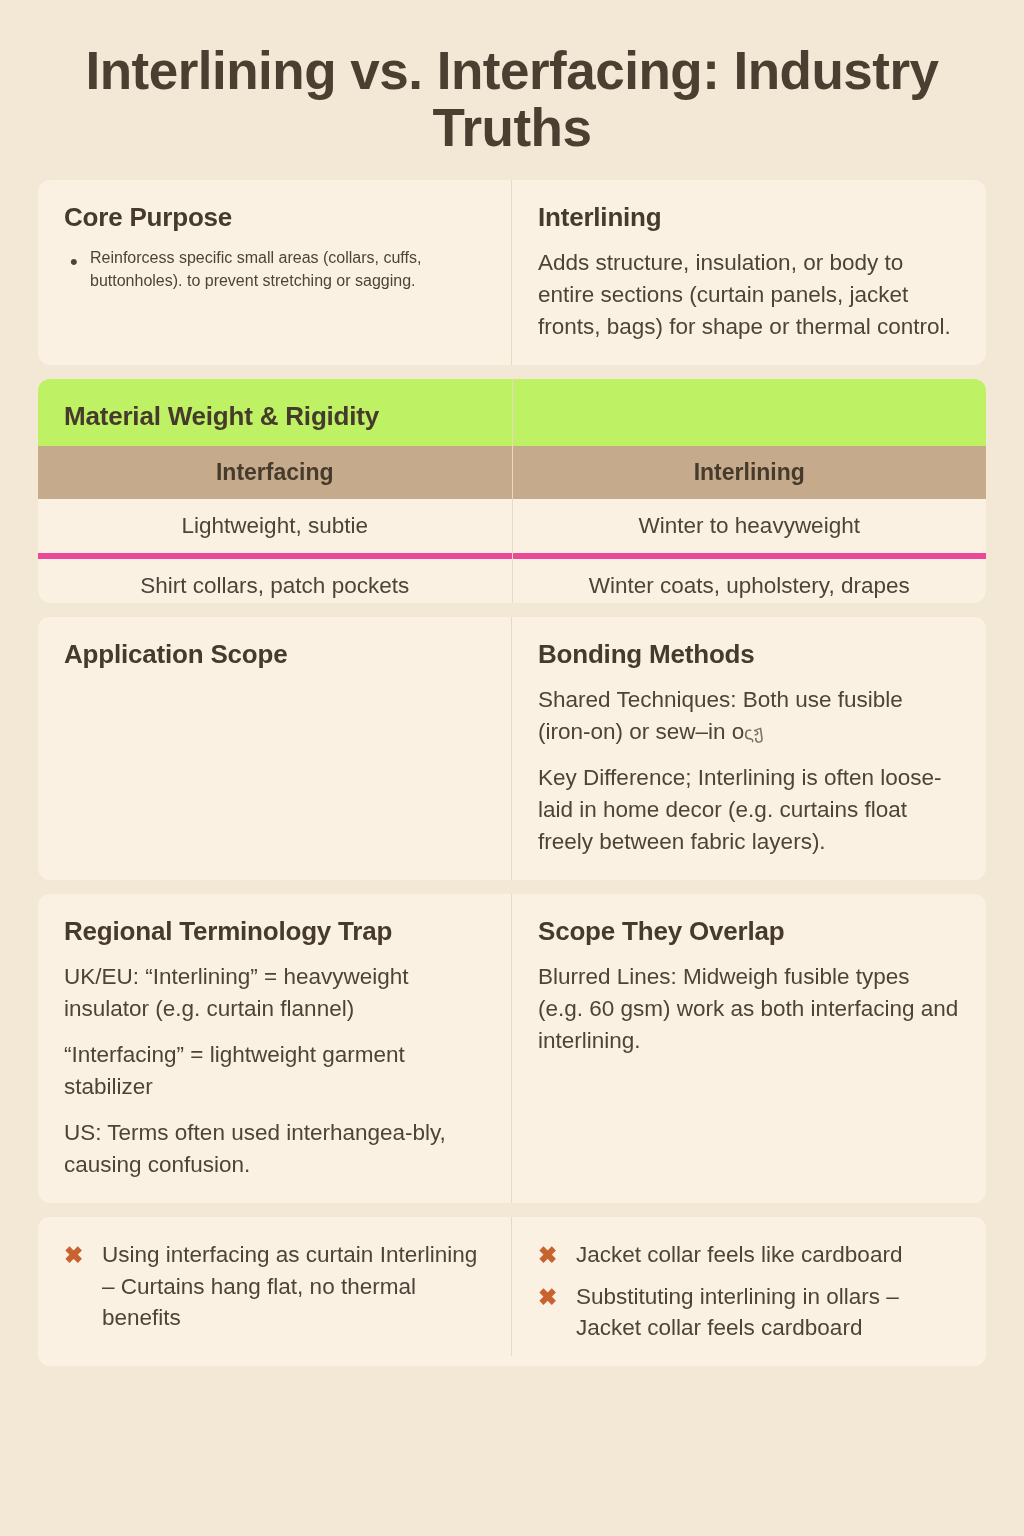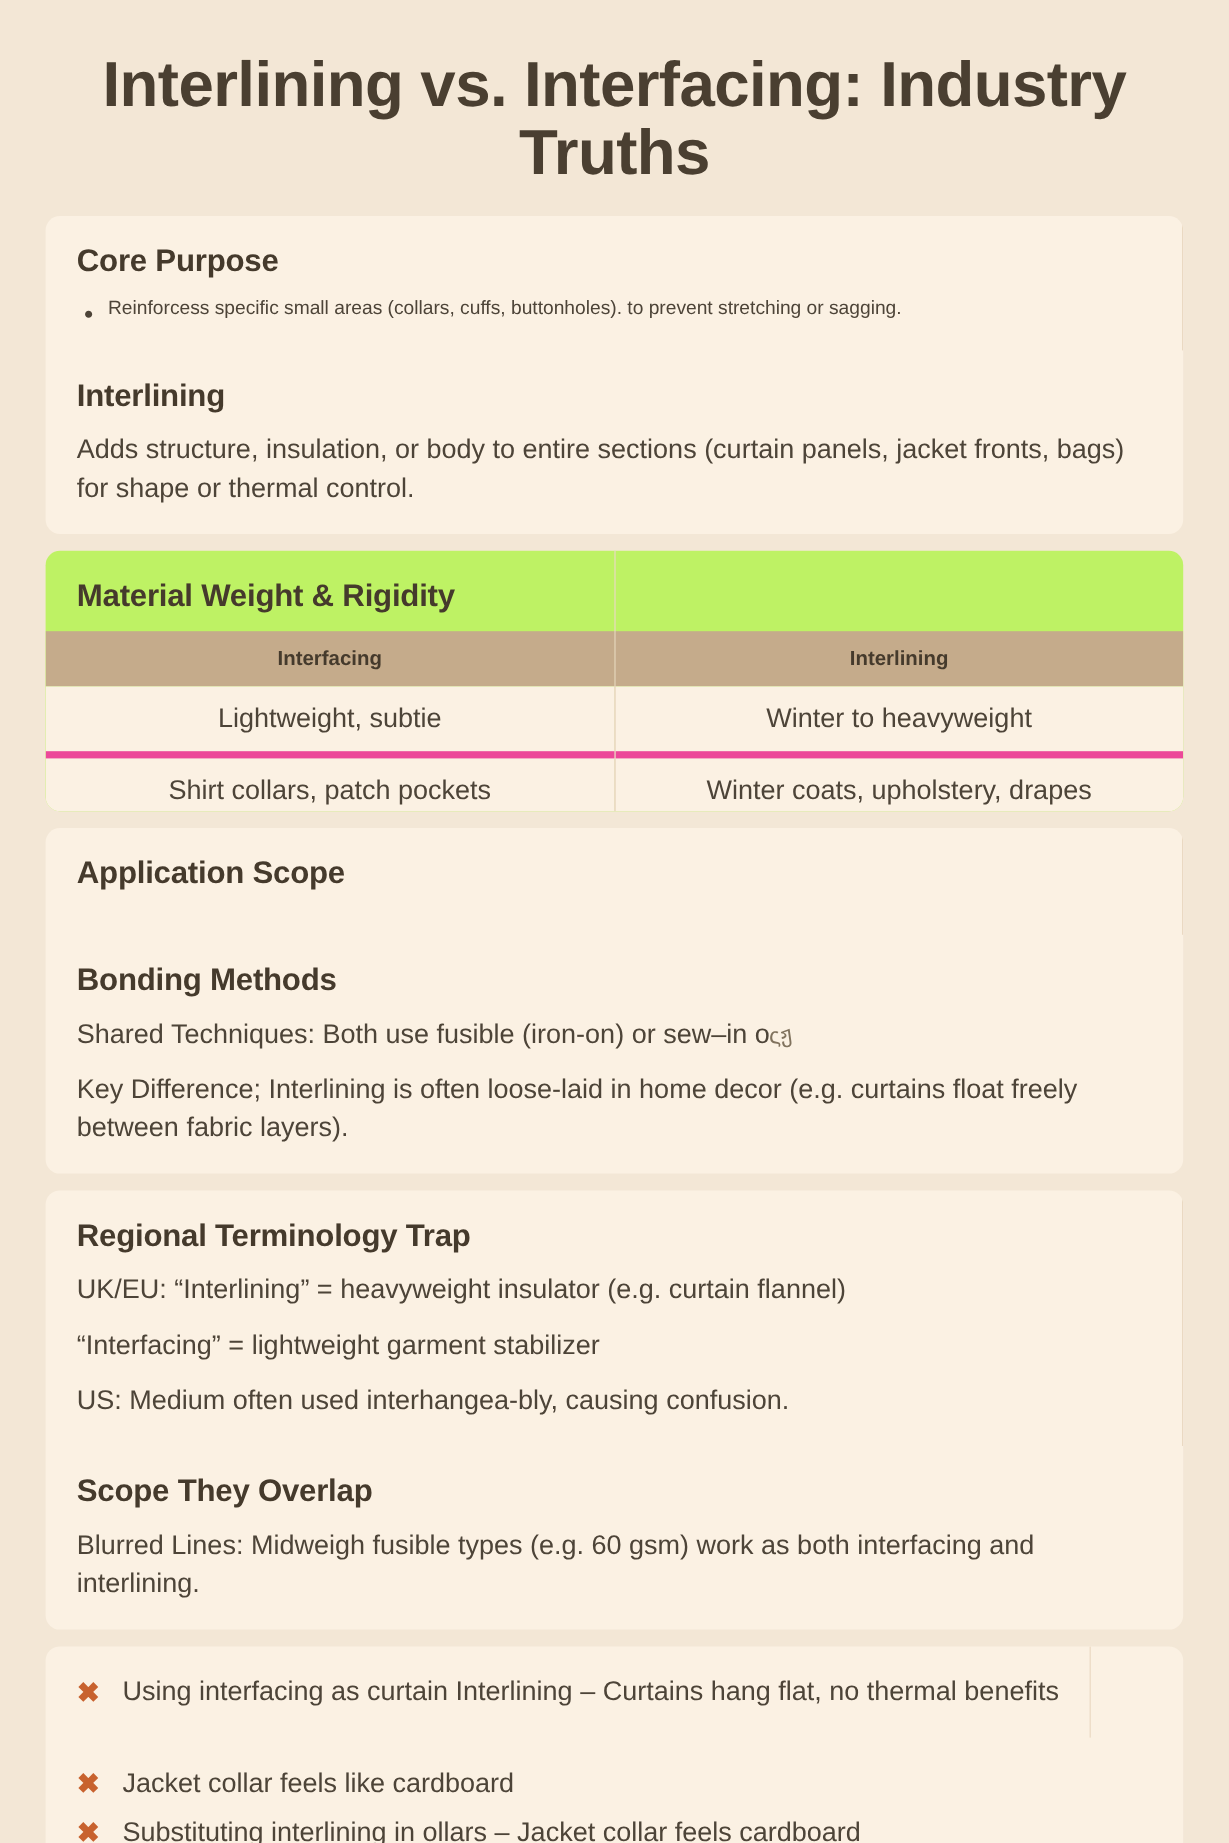--- a/index.html
+++ b/index.html
@@ -29,21 +29,20 @@
     margin: 12px 0 24px 0;
     padding: 0 10px;
   }
   .card {
     background: #fbf1e3;
     border-radius: 12px;
     margin-bottom: 14px;
     display: flex;
     position: relative;
     overflow: hidden;
-    flex-direction: column;
   }
   .col {
     flex: 1 1 50%;
     padding: 22px 26px 22px 26px;
     min-width: 0;
   }
   .col.left { border-right: 1px solid #ead9c2; }
   .h {
     color: #453a2c;
     font-size: 26px;
@@ -91,21 +90,21 @@
   }
   .table-card .th-wrap { padding: 22px 26px 10px 26px; }
   .tbl {
     width: 100%;
     border-collapse: collapse;
     table-layout: fixed;
   }
   .tbl th {
     background: #c5ab8b;
     color: #453a2c;
-    font-size: 17px;
+    font-size: 23px;
     font-weight: bold;
     padding: 13px 8px;
     text-align: center;
   }
   .tbl td {
     color: #4d4438;
     font-size: 22.5px;
     padding: 14px 8px;
     text-align: center;
     border-bottom: 6px solid #ec4899;
@@ -205,21 +204,21 @@
       <p class="p"><span>Shared Techniques: Both use fusible (iron-on) or sew–in o</span><span class="ink">ςჟ</span></p>
       <p class="p">Key Difference; Interlining is often loose-laid in home decor (e.g. curtains float freely between fabric layers).</p>
     </div>
   </div>
 
   <div class="card">
     <div class="col left">
       <div class="h">Regional Terminology Trap</div>
       <p class="p">UK/EU: “Interlining” = heavyweight insulator (e.g. curtain flannel)</p>
       <p class="p">“Interfacing” = lightweight garment stabilizer</p>
-      <p class="p">US: Medium often used interhangea-bly, causing confusion.</p>
+      <p class="p">US: Terms often used interhangea-bly, causing confusion.</p>
     </div>
     <div class="col">
       <div class="h">Scope They Overlap</div>
       <p class="p">Blurred Lines: Midweigh fusible types (e.g. 60 gsm) work as both interfacing and interlining.</p>
     </div>
   </div>
 
   <div class="card pitfalls">
     <div class="col left">
       <ul class="x-list">

